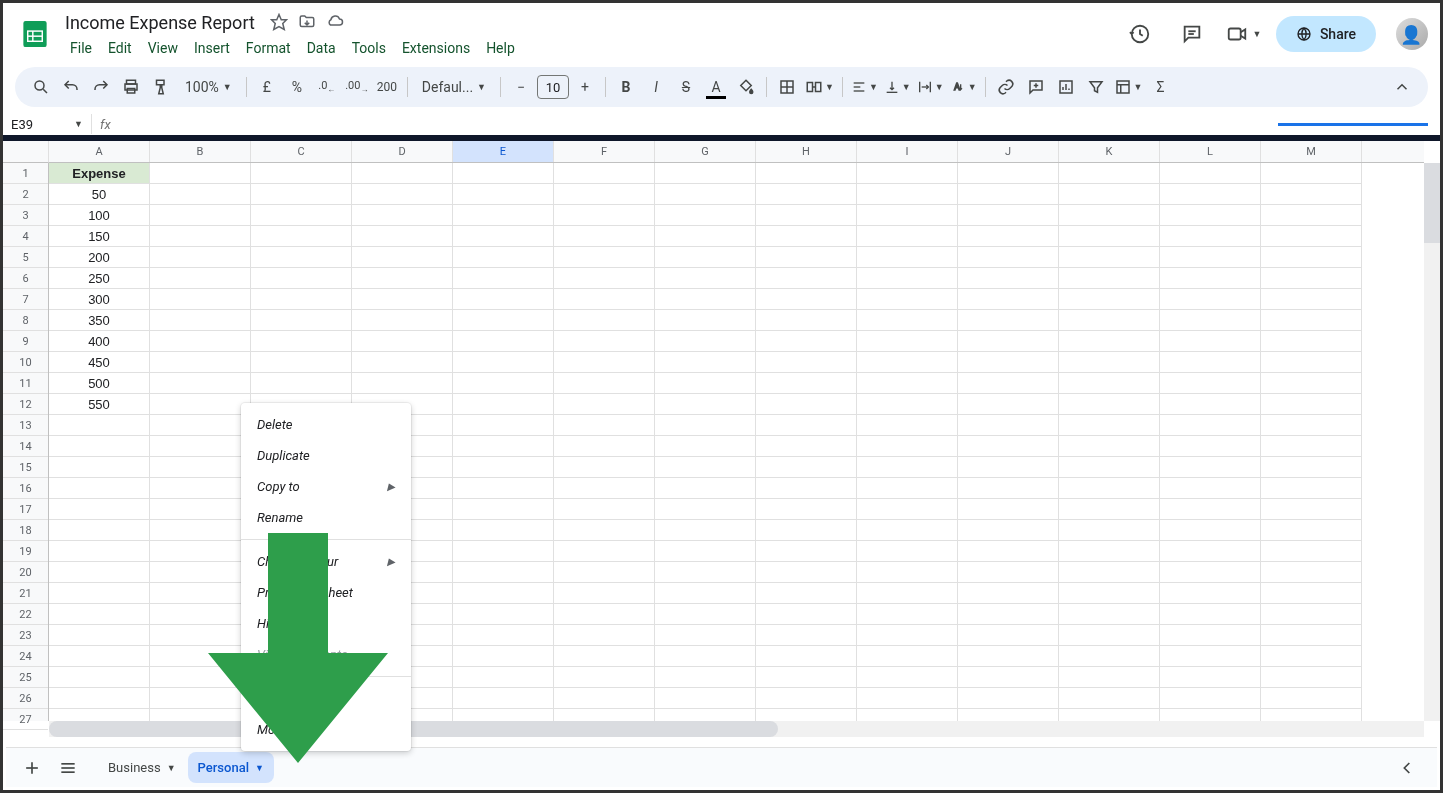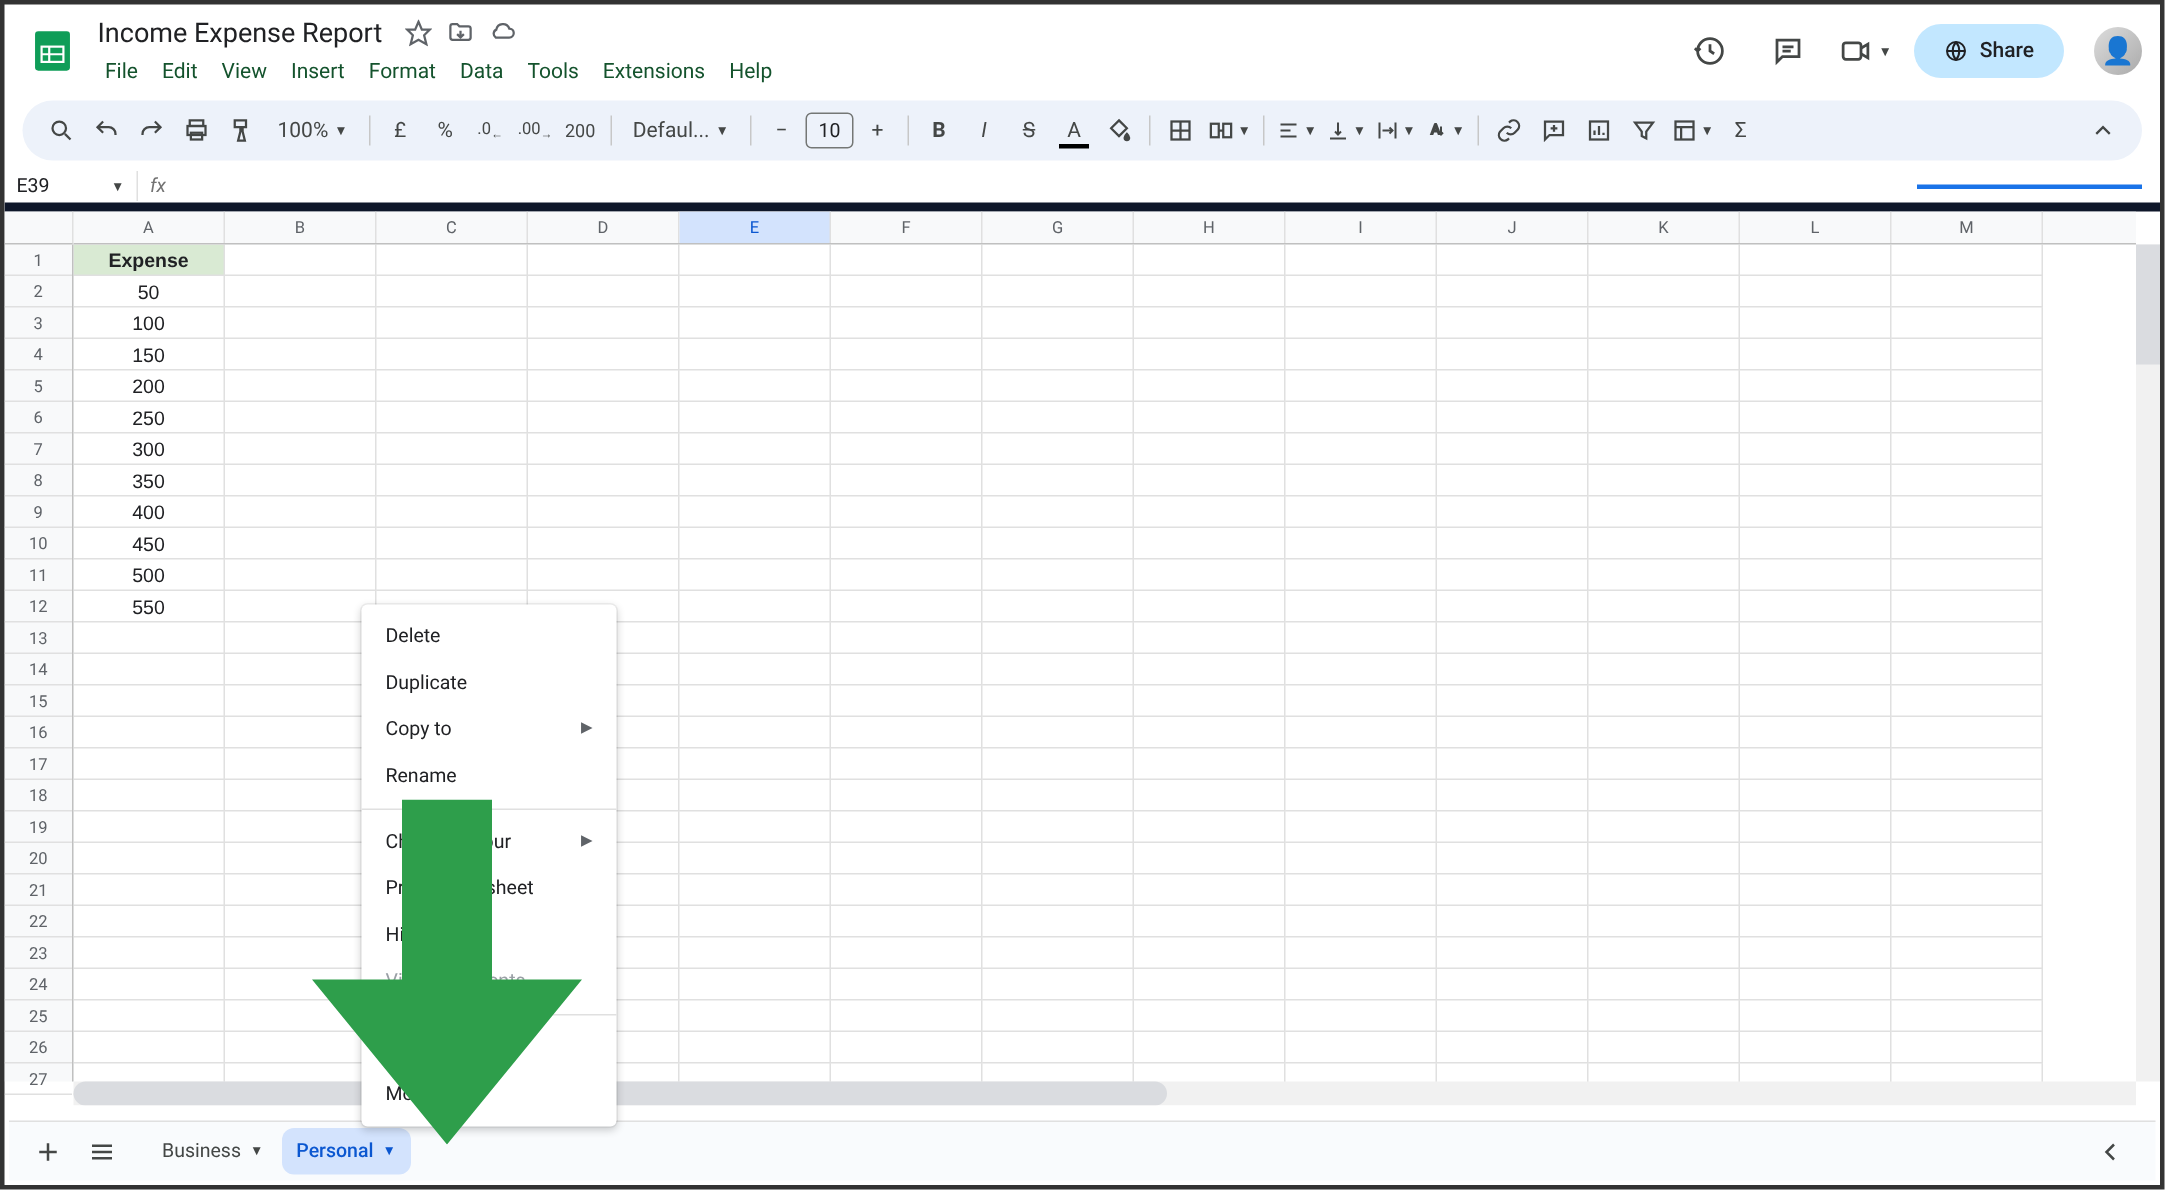--- a/index.html
+++ b/index.html
@@ -50,21 +50,21 @@
 .cell { width: 101px; height: 21px; border-right: 1px solid #e0e0e0; border-bottom: 1px solid #e0e0e0; font-size: 13px; display: flex; align-items: center; padding: 0 4px; font-family: Arial, sans-serif; }
 .cell.header-cell { background: #d9ead3; font-weight: bold; justify-content: center; }
 .cell.data-cell { justify-content: center; }
 
 .vscroll { position: absolute; top: 22px; right: 0; width: 16px; bottom: 16px; background: #f1f1f1; }
 .vscroll-thumb { width: 100%; height: 80px; background: #dadce0; }
 .hscroll { position: absolute; bottom: 0; left: 46px; right: 16px; height: 16px; background: #f1f1f1; display: flex; }
 .hscroll-thumb { width: 53%; height: 100%; background: #dadce0; border-radius: 8px; }
 
 .context-menu { position: absolute; left: 238px; top: 400px; width: 170px; background: #fff; border-radius: 4px; box-shadow: 0 2px 6px rgba(0,0,0,0.2), 0 0 0 1px rgba(0,0,0,0.05); padding: 6px 0; z-index: 100; }
-.ctx-item { padding: 8px 16px; font-size: 13px; color: #202124; cursor: pointer; display: flex; align-items: flex-start; justify-content: space-between; }
+.ctx-item { padding: 8px 16px; font-size: 13px; color: #202124; cursor: pointer; display: flex; align-items: center; justify-content: space-between; font-style: italic; }
 .ctx-item.disabled { color: #9aa0a6; cursor: default; }
 .ctx-sep { height: 1px; background: #e0e0e0; margin: 6px 0; }
 .ctx-arrow { font-size: 10px; color: #5f6368; }
 
 .big-arrow { position: absolute; left: 205px; top: 530px; z-index: 150; pointer-events: none; }
 
 .footer { position: absolute; bottom: 3px; left: 3px; right: 3px; height: 40px; display: flex; align-items: center; background: #f9fbfd; border-top: 1px solid #e0e0e0; padding: 0 8px; }
 .footer-btn { width: 36px; height: 36px; display: flex; align-items: center; justify-content: center; color: #444746; cursor: pointer; border-radius: 4px; }
 .sheet-tab { display: flex; align-items: center; gap: 6px; padding: 8px 10px; cursor: pointer; font-size: 13px; color: #444746; border-radius: 4px 4px 0 0; }
 .sheet-tab.active { background: #d3e3fd; color: #0b57d0; font-weight: 500; border-radius: 8px; }

